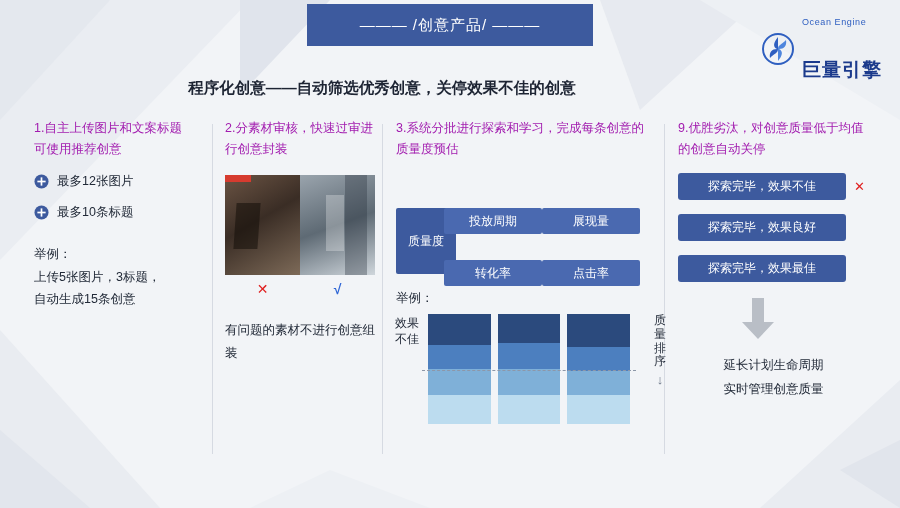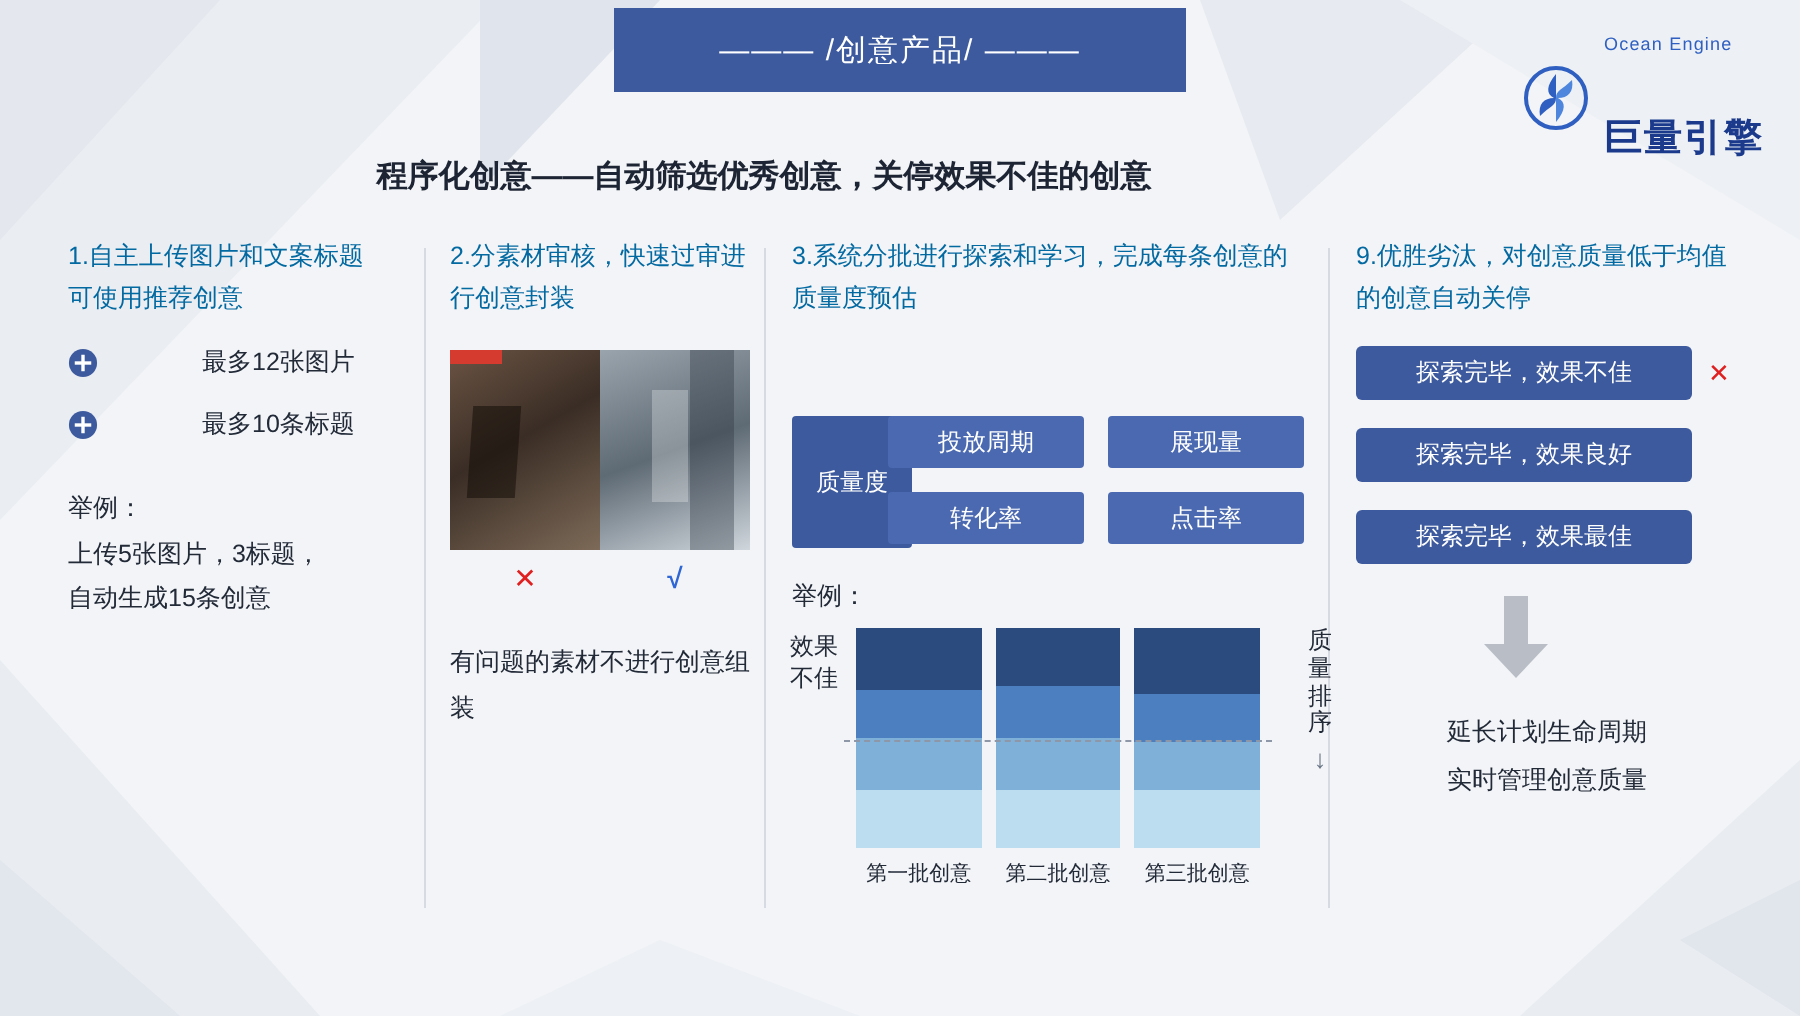--- a/index.html
+++ b/index.html
@@ -44,27 +44,27 @@
   .col-1{left:24px;width:180px;}
   .col-2{left:215px;width:170px;}
   .col-3{left:386px;width:280px;}
   .col-4{left:668px;width:215px;}
   .divider{position:absolute;top:6px;width:1px;height:330px;background:#d6dae2;}
   .d1{left:212px;}
   .d2{left:382px;}
   .d3{left:664px;}
 
   .step{
-    font-size:12.5px;line-height:1.65;color:#0369a1;
+    font-size:12.5px;line-height:1.65;color:#a21caf;
   }
 
   
   .bullet-row{display:flex;align-items:center;gap:8px;margin-top:14px;}
   .bullet-ico{width:15px;height:15px;flex:0 0 15px;}
-  .bullet-txt{font-size:12.5px;color:#222a38;margin-left:44px;}
+  .bullet-txt{font-size:12.5px;color:#222a38;}
   .example{
     margin-top:22px;font-size:12.5px;line-height:1.8;color:#222a38;
   }
 
   
   .photo{
     margin-top:16px;width:150px;height:100px;position:relative;overflow:hidden;
     display:flex;
   }
   .photo .half{width:50%;height:100%;position:relative;}
@@ -83,21 +83,21 @@
   .mark.v{color:#2f66d6;}
   .col2-note{margin-top:22px;font-size:12.5px;line-height:1.8;color:#222a38;}
 
   
   .quality-box{
     position:absolute;left:10px;top:90px;width:60px;height:66px;background:#3d5a9e;
     color:#fff;font-size:12px;display:flex;align-items:center;justify-content:center;
     text-align:center;line-height:1.25;border-radius:2px;
   }
   .chips{position:absolute;left:58px;top:90px;width:210px;}
-  .chip-row{display:flex;gap:12px;margin-bottom:12px;}
+  .chip-row{display:flex;gap:0;margin-bottom:26px;}
   .chip{
     width:98px;height:26px;background:#4a69b0;color:#fff;font-size:12px;
     display:flex;align-items:center;justify-content:center;border-radius:2px;
   }
   .eg{position:absolute;left:10px;top:172px;font-size:12.5px;color:#222a38;}
   .axis-left{
     position:absolute;left:8px;top:198px;width:26px;font-size:12px;color:#222a38;
     line-height:1.3;text-align:center;
   }
   .axis-right{
@@ -261,25 +261,20 @@
             <div class="seg" style="background: rgb(188, 220, 239); height: 26%;"></div>
           </div>
           <div class="bar-col">
             <div class="seg" style="background: rgb(43, 74, 125); height: 30%;"></div>
             <div class="seg" style="background: rgb(76, 127, 191); height: 22%;"></div>
             <div class="seg" style="background: rgb(127, 176, 216); height: 22%;"></div>
             <div class="seg" style="background: rgb(188, 220, 239); height: 26%;"></div>
           </div>
         </div>
       <div class="dash-line"></div>
-      <div class="xlabels" id="xlabels">
-          <span>第一批创意</span>
-          <span>第二批创意</span>
-          <span>第三批创意</span>
-        </div>
     </div>
 
     <div class="col col-4">
       <div class="step">9.优胜劣汰，对创意质量低于均值的创意自动关停</div>
 
       <div class="res-row">
         <span class="res-chip">探索完毕，效果不佳</span>
         <span class="res-x">✕</span>
       </div>
       <div class="res-row">

